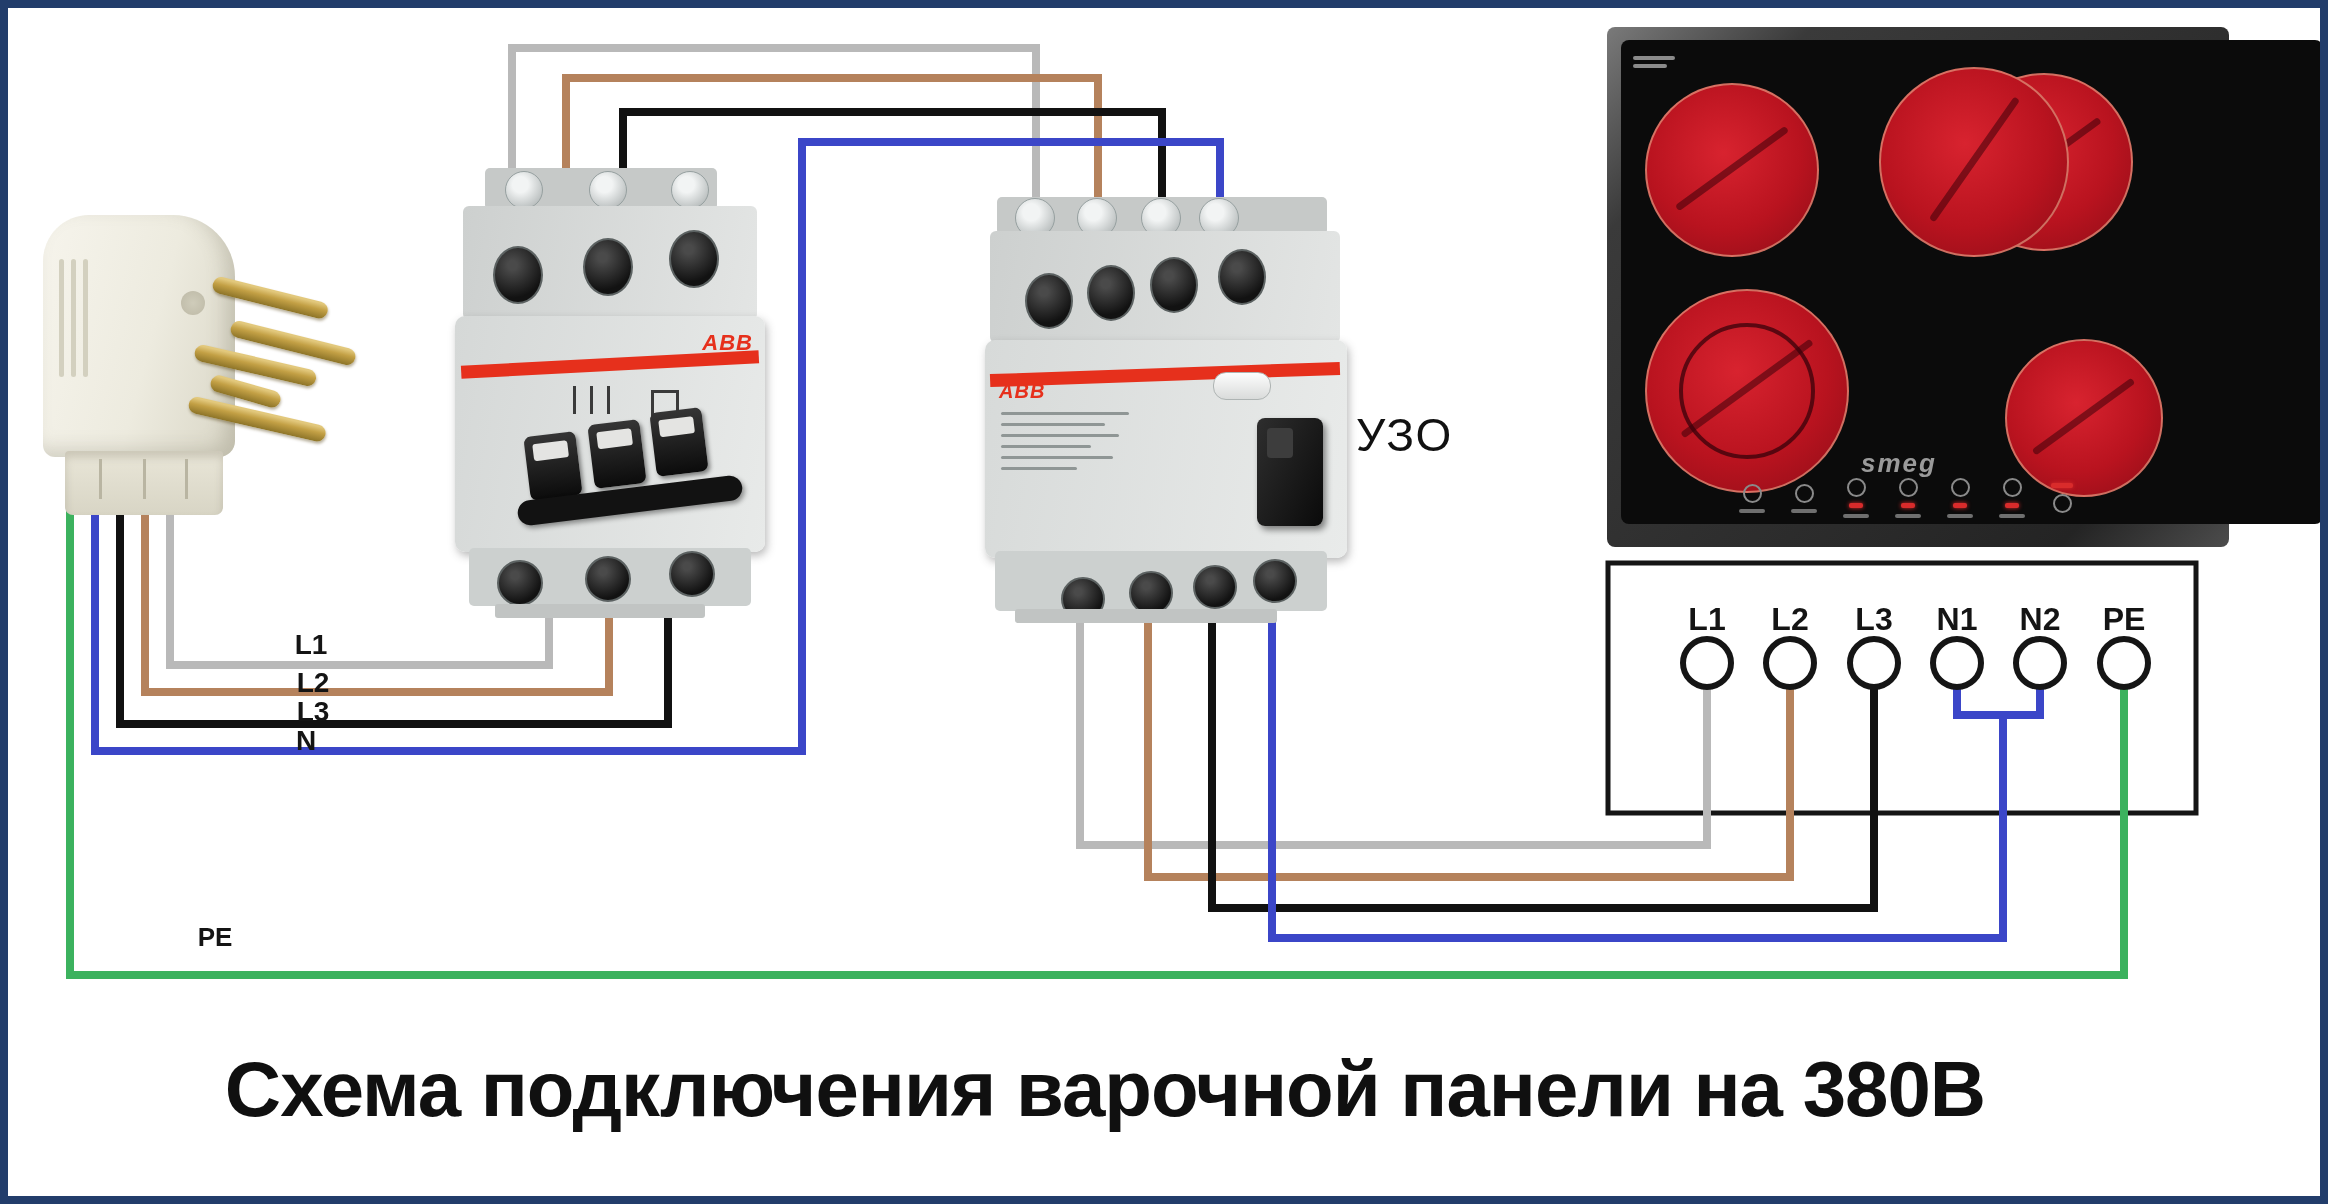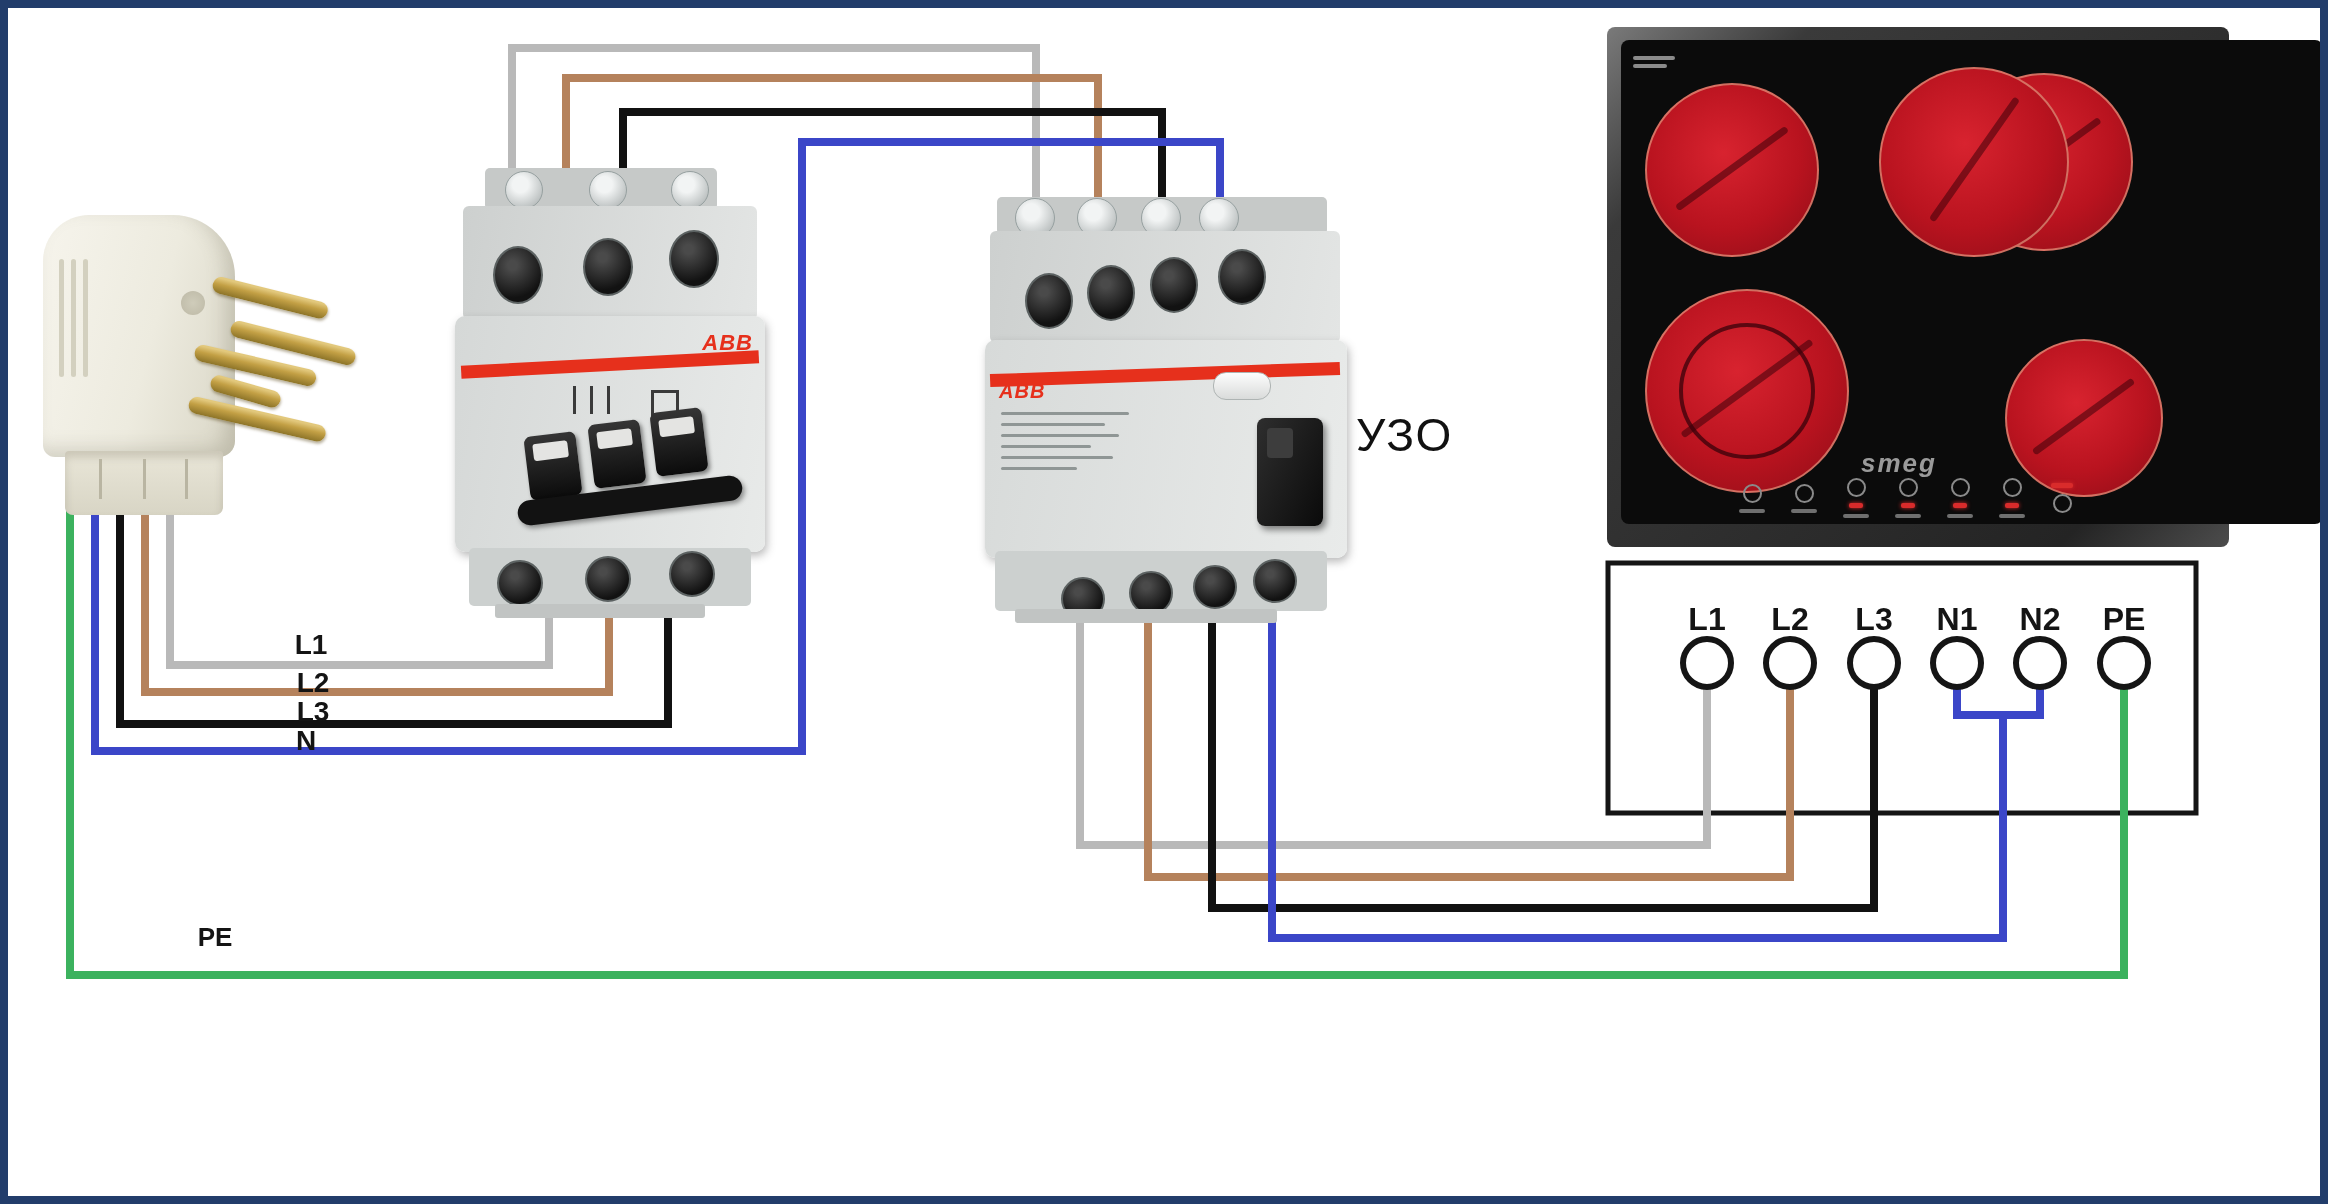--- a/index.html
+++ b/index.html
@@ -331,15 +331,16 @@
   </div>
 
   <div class="wire-label" id="lbl-l1">L1</div>
   <div class="wire-label" id="lbl-l2">L2</div>
   <div class="wire-label" id="lbl-l3">L3</div>
   <div class="wire-label" id="lbl-n">N</div>
   <div class="wire-label" id="lbl-pe">PE</div>
 
   <div id="lbl-rcd">УЗО</div>
 
+  <div id="main-title">Схема подключения варочной панели на 380В</div>
 
   <div id="frame-border"></div>
 </div>
 
 </body></html>

